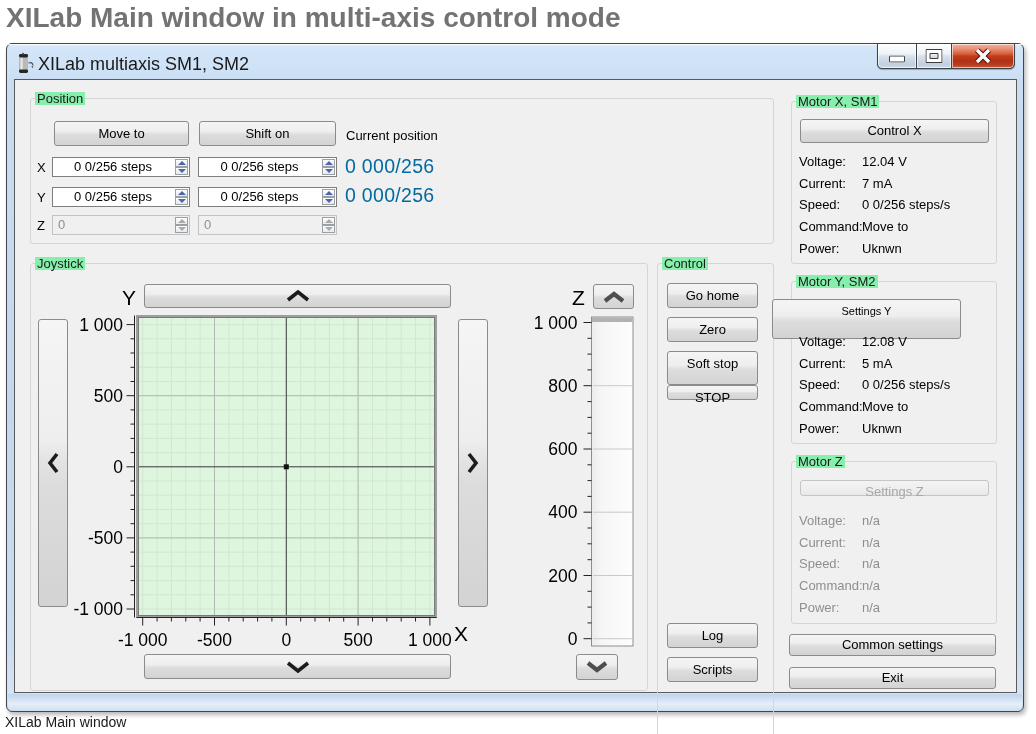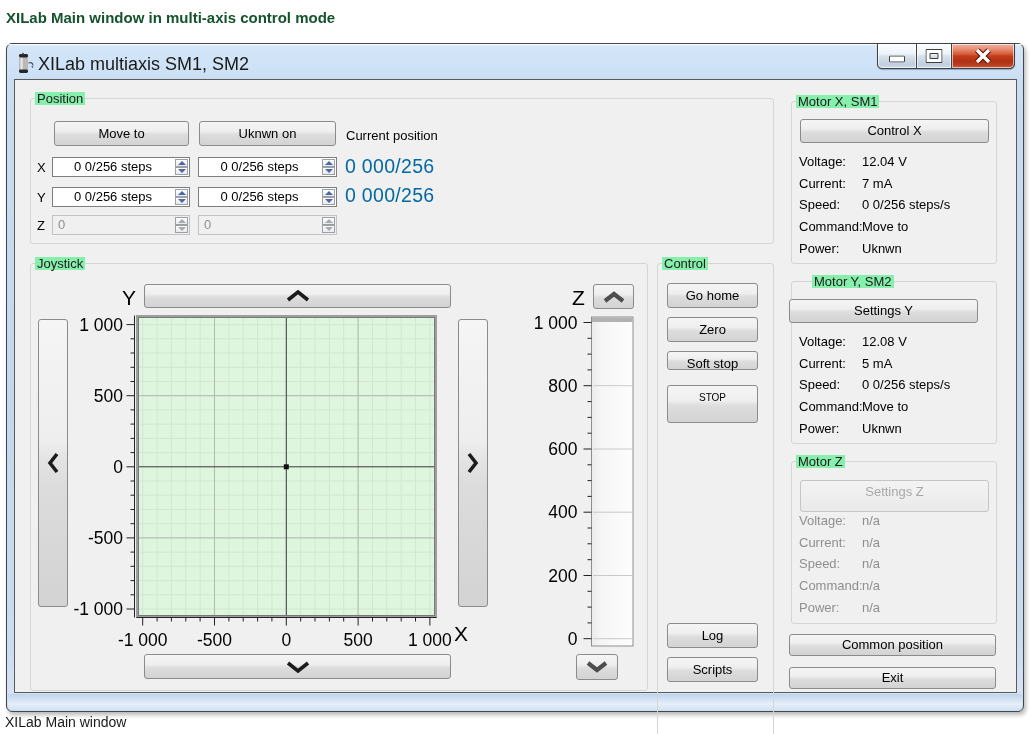--- a/index.html
+++ b/index.html
@@ -1,16 +1,16 @@
 <!DOCTYPE html>
 <html><head><meta charset="utf-8"><style>
 *{margin:0;padding:0;box-sizing:border-box}
 html,body{width:1036px;height:734px;background:#fff;font-family:"Liberation Sans",sans-serif;overflow:hidden}
 body{position:relative}
-.hd{position:absolute;left:6px;top:6px;font-size:15px;font-weight:bold;color:#14532d;line-height:24px}
+.hd{position:absolute;left:6px;top:6px;font-size:28px;font-weight:bold;color:#737373;line-height:24px}
 .cap{position:absolute;left:5px;top:714px;font-size:14px;color:#1a1a1a}
 .win{position:absolute;left:6px;top:43px;width:1018px;height:669px;border:1px solid #43474b;
  border-radius:6px 6px 6px 6px;box-shadow:2px 3px 4px rgba(0,0,0,0.28);
  background:linear-gradient(180deg,#e3eefb 0px,#d3e5f8 4px,#cde1f6 30px,#c9dcf2 36px,#c5d7ee 55%,#cadcf0 90%,#d6e3f4 97%,#ccdef1 100%)}
 .win::before{content:"";position:absolute;left:0;right:0;top:0;height:1px;background:rgba(255,255,255,0.75);border-radius:6px 6px 0 0}
 .bstrip{position:absolute;left:1px;right:1px;bottom:1px;height:16px;border-radius:0 0 5px 5px;
  background:linear-gradient(180deg,#c0d4ed 0,#cfdff2 28%,#e6eef9 62%,#d3e2f3 100%)}
 .tt{position:absolute;left:31px;top:10px;font-size:18px;color:#1a1a1a}
 .client{position:absolute;left:7px;top:35px;width:1003px;height:614px;background:#f0f0f0;border:1px solid #5a5a5a}
 .wbtns{position:absolute;left:877px;top:43px;height:26px;display:flex;background:#3e4347;border:1px solid #3e4347;
@@ -86,27 +86,27 @@
 <div class="grp" style="left:30px;top:263px;width:618px;height:428px">
     <span class="glab" style="left:4px">Joystick</span>
   </div>
 <div class="grp" style="left:657px;top:263px;width:117px;height:524px">
     <span class="glab" style="left:4px">Control</span>
   </div>
 <div class="grp" style="left:791px;top:101px;width:206px;height:163px">
     <span class="glab" style="left:4px">Motor X, SM1</span>
   </div>
 <div class="grp" style="left:791px;top:281px;width:206px;height:163px">
-    <span class="glab" style="left:20px">Motor Y, SM2</span>
+    <span class="glab" style="left:4px">Motor Y, SM2</span>
   </div>
 <div class="grp" style="left:791px;top:461px;width:206px;height:163px">
     <span class="glab" style="left:4px">Motor Z</span>
   </div>
 <div class="btn" style="left:54px;top:121px;width:135px;height:25px;line-height:23px;font-size:13px">Move to</div>
-<div class="btn" style="left:199px;top:121px;width:137px;height:25px;line-height:23px;font-size:13px">Uknwn on</div>
+<div class="btn" style="left:199px;top:121px;width:137px;height:25px;line-height:23px;font-size:13px">Shift on</div>
 <div class="lbl" style="left:346px;top:128px">Current position</div>
 <div class="lbl" style="left:37px;top:160px">X</div>
 <div class="lbl" style="left:37px;top:190px">Y</div>
 <div class="lbl" style="left:37px;top:218px">Z</div>
 <div class="spin" style="left:52px;top:157px;width:138px;height:20px">
     <span class="sv">0 0/256 steps</span>
     <span class="sb sbu">
       <i class="tu"></i>
     </span>
     <span class="sb sbd">
@@ -228,27 +228,27 @@
       <path d="M3 10 L12 3 L21 10" fill="none" stroke="#4e4e4e" stroke-width="4.2"></path>
     </svg>
   </div>
 <div class="btn ab" style="left:576px;top:654px;width:42px;height:26px">
     <svg width="24" height="12" viewBox="0 0 24 12">
       <path d="M3 2 L12 9 L21 2" fill="none" stroke="#4e4e4e" stroke-width="4.2"></path>
     </svg>
   </div>
 <div class="btn" style="left:667px;top:283px;width:91px;height:25px;line-height:23px;font-size:13px">Go home</div>
 <div class="btn" style="left:667px;top:317px;width:91px;height:25px;line-height:23px;font-size:13px">Zero</div>
-<div class="btn" style="left:667px;top:351px;width:91px;height:19px;line-height:23px;font-size:13px">Soft stop</div>
-<div class="btn" style="left:667px;top:385px;width:91px;height:38px;line-height:23px;font-size:10px">STOP</div>
+<div class="btn" style="left:667px;top:351px;width:91px;height:34px;line-height:23px;font-size:13px">Soft stop</div>
+<div class="btn" style="left:667px;top:385px;width:91px;height:15px;line-height:23px;font-size:13px">STOP</div>
 <div class="btn" style="left:667px;top:623px;width:91px;height:25px;line-height:23px;font-size:13px">Log</div>
 <div class="btn" style="left:667px;top:657px;width:91px;height:25px;line-height:23px;font-size:13px">Scripts</div>
 <div class="btn" style="left:800px;top:119px;width:189px;height:24px;line-height:22px;font-size:13px">Control X</div>
-<div class="btn" style="left:789px;top:299px;width:189px;height:24px;line-height:22px;font-size:13px">Settings Y</div>
-<div class="btn dis" style="left:800px;top:480px;width:189px;height:32px;line-height:22px;font-size:13px">Settings Z</div>
+<div class="btn" style="left:772px;top:299px;width:189px;height:40px;line-height:22px;font-size:11px">Settings Y</div>
+<div class="btn dis" style="left:800px;top:480px;width:189px;height:16px;line-height:22px;font-size:13px">Settings Z</div>
 <div class="mr" style="left:799px;top:154px">Voltage:</div>
 <div class="mr" style="left:862px;top:154px">12.04 V</div>
 <div class="mr" style="left:799px;top:175.7px">Current:</div>
 <div class="mr" style="left:862px;top:175.7px">7 mA</div>
 <div class="mr" style="left:799px;top:197.4px">Speed:</div>
 <div class="mr" style="left:862px;top:197.4px">0 0/256 steps/s</div>
 <div class="mr" style="left:799px;top:219.1px">Command:</div>
 <div class="mr" style="left:862px;top:219.1px">Move to</div>
 <div class="mr" style="left:799px;top:240.8px">Power:</div>
 <div class="mr" style="left:862px;top:240.8px">Uknwn</div>
@@ -265,13 +265,13 @@
 <div class="mr dg" style="left:799px;top:513px">Voltage:</div>
 <div class="mr dg" style="left:862px;top:513px">n/a</div>
 <div class="mr dg" style="left:799px;top:534.7px">Current:</div>
 <div class="mr dg" style="left:862px;top:534.7px">n/a</div>
 <div class="mr dg" style="left:799px;top:556.4px">Speed:</div>
 <div class="mr dg" style="left:862px;top:556.4px">n/a</div>
 <div class="mr dg" style="left:799px;top:578.1px">Command:</div>
 <div class="mr dg" style="left:862px;top:578.1px">n/a</div>
 <div class="mr dg" style="left:799px;top:599.8px">Power:</div>
 <div class="mr dg" style="left:862px;top:599.8px">n/a</div>
-<div class="btn" style="left:789px;top:634px;width:207px;height:22px;line-height:20px;font-size:13px">Common position</div>
+<div class="btn" style="left:789px;top:634px;width:207px;height:22px;line-height:20px;font-size:13px">Common settings</div>
 <div class="btn" style="left:789px;top:667px;width:207px;height:22px;line-height:20px;font-size:13px">Exit</div>
 </body></html>

